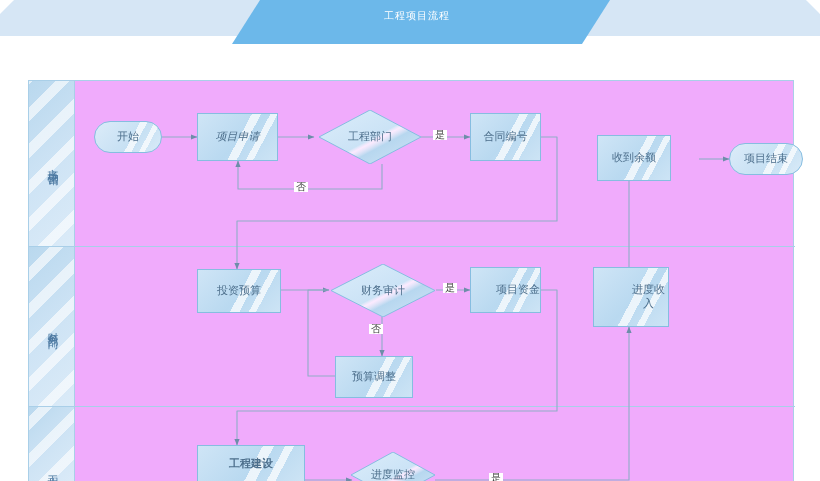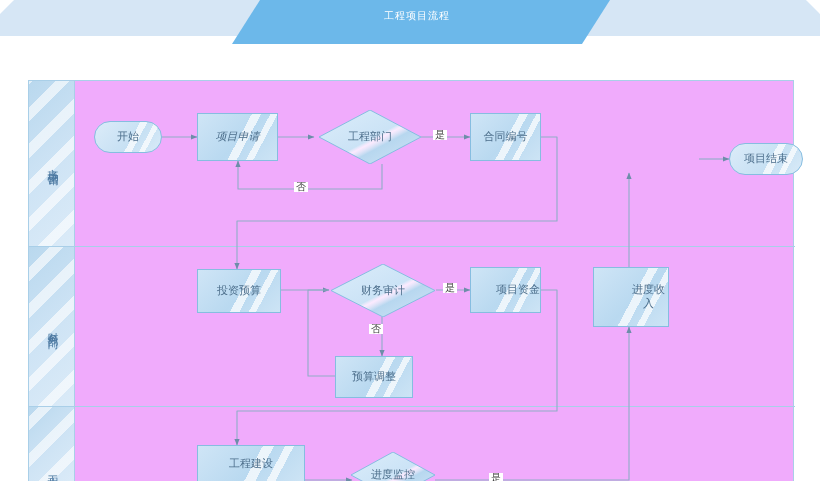--- a/index.html
+++ b/index.html
@@ -169,20 +169,23 @@
         </defs>
         <polygon points="51,0 102,27 51,54 0,27" fill="url(#dg1)" stroke="#86bde0" stroke-width="1"></polygon>
       </svg>
       <span class="dtext">工程部门</span>
     </div>
 
     <div class="node rect" style="left:441px;top:32px;width:71px;height:48px;">
       <span>合同编号</span>
     </div>
 
+    <div class="node rect" style="left:568px;top:54px;width:74px;height:46px;">
+      <span>收到余额</span>
+    </div>
 
     <div class="node rect" style="left:168px;top:188px;width:84px;height:44px;">
       <span>投资预算</span>
     </div>
 
     <div class="node pill" style="left:700px;top:62px;width:74px;height:32px;">
       <span>项目结束</span>
     </div>
 
     <div class="node diam" style="left:302px;top:183px;width:104px;height:53px;">
@@ -197,21 +200,21 @@
     </div>
 
     <div class="node rect" style="left:564px;top:186px;width:76px;height:60px;padding-left:35px;">
       <span>进度收入</span>
     </div>
 
     <div class="node rect" style="left:306px;top:275px;width:78px;height:42px;">
       <span>预算调整</span>
     </div>
 
-    <div class="node rect" style="left:168px;top:364px;width:108px;height:37px;">
+    <div class="node rect" style="left:168px;top:364px;width:108px;height:37px;font-weight:bold;">
       <span>工程建设</span>
     </div>
 
     <div class="node diam" style="left:322px;top:371px;width:84px;height:46px;">
       <svg class="dshape" viewBox="0 0 84 46" preserveAspectRatio="none">
         <polygon points="42,0 84,23 42,46 0,23" fill="url(#dg1)" stroke="#86bde0" stroke-width="1"></polygon>
       </svg>
       <span class="dtext">进度监控</span>
     </div>
 

